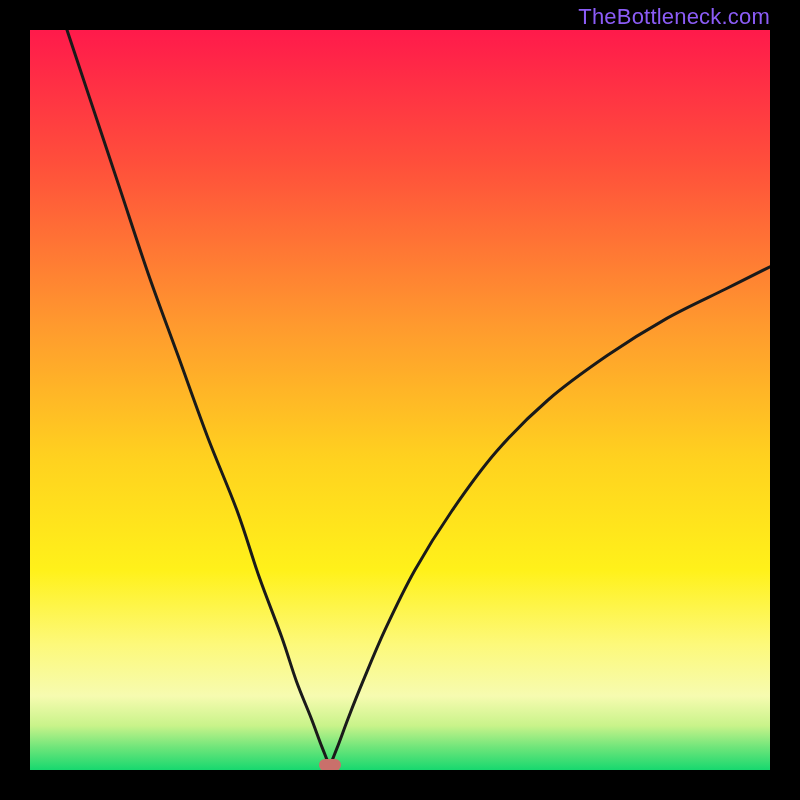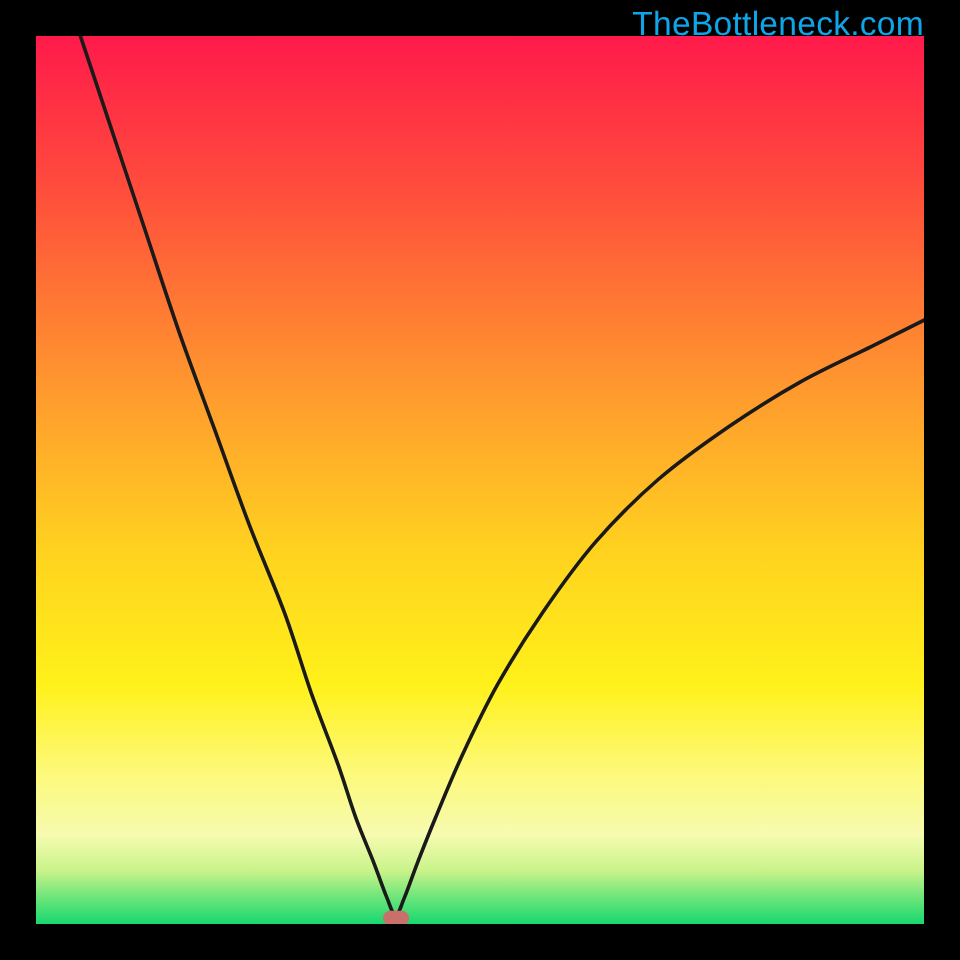--- a/index.html
+++ b/index.html
@@ -28,22 +28,22 @@
     overflow: hidden;
   }
   .gradient {
     position: absolute;
     inset: 0;
   }
   .watermark {
     position: absolute;
     top: 4px;
     right: 30px;
-    color: #0ea5e9;
-    font-size: 28px;
+    color: #8b5cf6;
+    font-size: 22px;
     font-weight: 500;
     letter-spacing: 0.2px;
   }
   svg.curve {
     position: absolute;
     inset: 0;
     width: 100%;
     height: 100%;
   }
   .minimum-marker {

